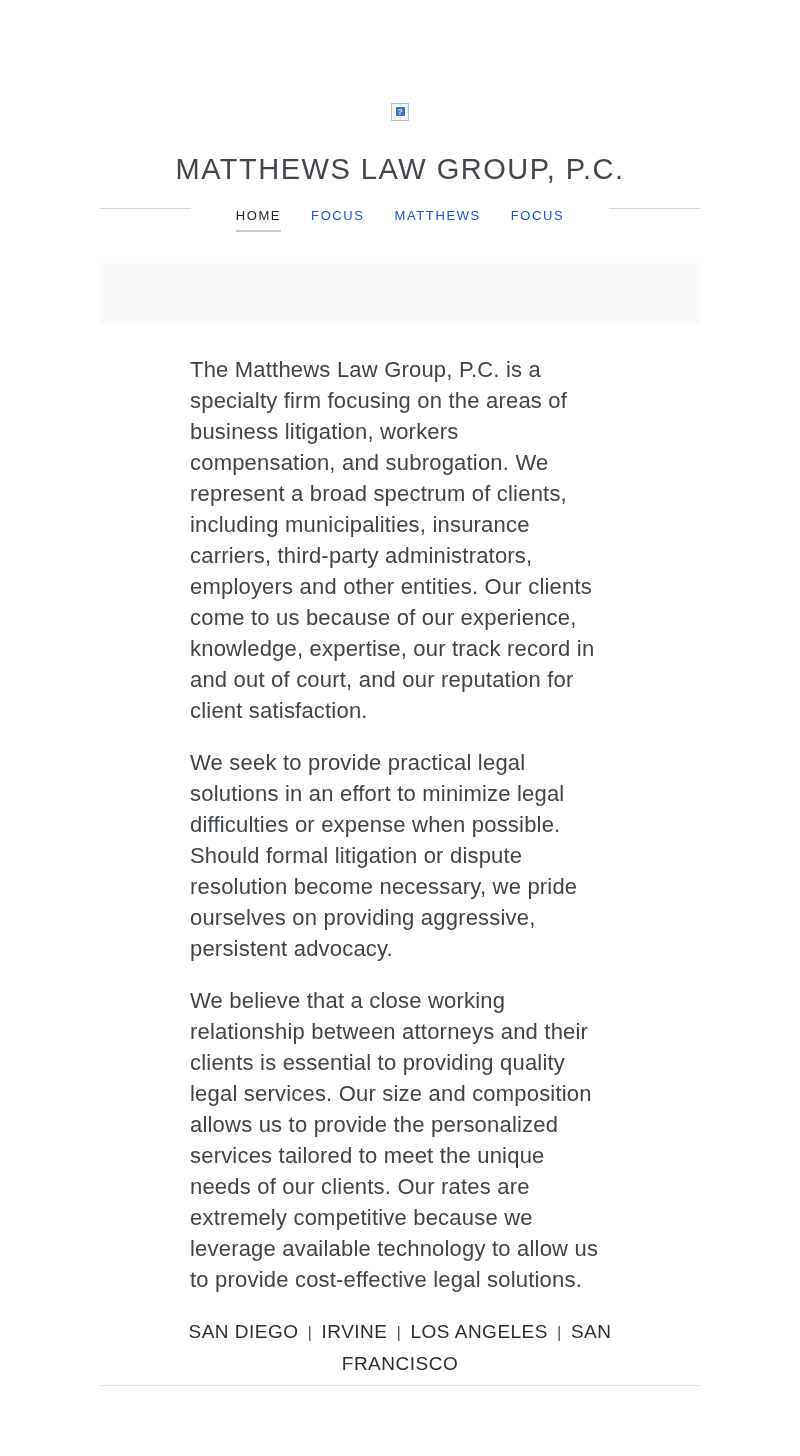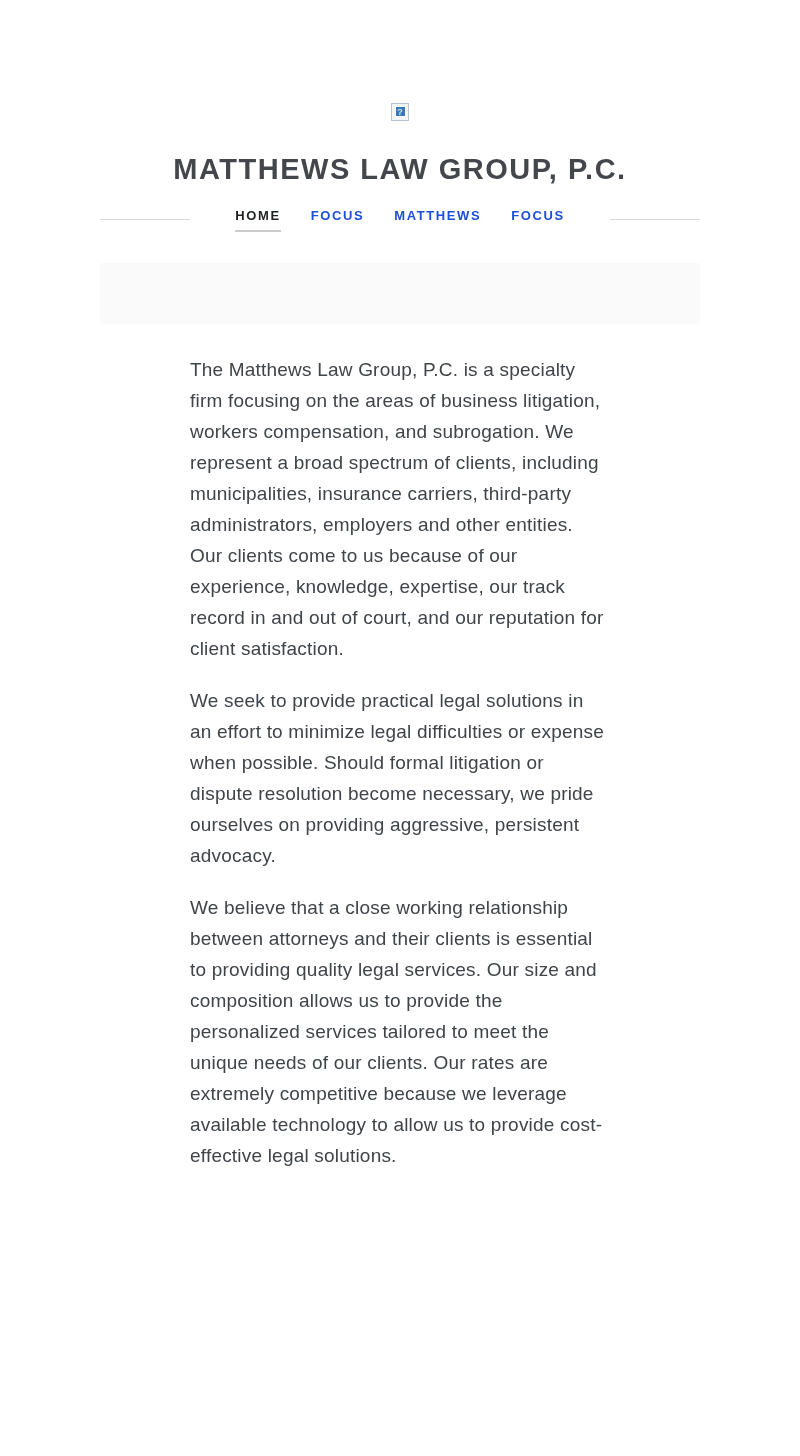--- a/index.html
+++ b/index.html
@@ -44,32 +44,31 @@
     font-size: 9px;
     line-height: 10px;
     font-weight: bold;
     text-align: center;
   }
 
   .site-title {
     margin: 32px 0 0 0;
     text-align: center;
     font-size: 29px;
-    font-weight: 700;
+    font-weight: 400;
     letter-spacing: 1.5px;
     color: #43474c;
     cursor: pointer;
   }
 
   .nav-row {
     margin-top: 22px;
     display: flex;
-    align-items: center;
+    align-items: flex-start;
     justify-content: center;
-    font-weight: bold;
   }
   .nav-rule {
     flex: 1;
     height: 1px;
     background: #d8d8d8;
   }
   .nav-rule.left { margin-right: 30px; }
   .nav-rule.right { margin-left: 30px; }
   .nav-item {
     font-size: 13px;
@@ -94,21 +93,21 @@
   }
 
   
   .content {
     width: 420px;
     margin: 0 auto;
     padding-top: 30px;
   }
   .content p {
     margin: 0 0 21px 0;
-    font-size: 19px;
+    font-size: 22px;
     line-height: 31px;
     letter-spacing: 0.2px;
     color: #3f4449;
     font-weight: 400;
   }
 
   
   .footer {
     margin-top: 0;
   }
@@ -159,14 +158,20 @@
   </header>
 
   <div class="banner"></div>
 
   <main class="content">
     <p>The Matthews Law Group, P.C. is a specialty firm focusing on the areas of business litigation, workers compensation, and subrogation.  We represent a broad spectrum of clients, including municipalities, insurance carriers, third-party administrators, employers and other entities. Our clients come to us because of our experience, knowledge, expertise, our track record in and out of court, and our reputation for client satisfaction.</p>
     <p>We seek to provide practical legal solutions in an effort to minimize legal difficulties or expense when possible. Should formal litigation or dispute resolution become necessary, we pride ourselves on providing aggressive, persistent advocacy.</p>
     <p>We believe that a close working relationship between attorneys and their clients is essential to providing quality legal services. Our size and composition allows us to provide the personalized services tailored to meet the unique needs of our clients. Our rates are extremely competitive because we leverage available technology to allow us to provide cost-effective legal solutions.</p>
   </main>
 
+  <footer class="footer">
+    <div class="locations">
+      <span>SAN DIEGO</span><span class="loc-sep">|</span><span>IRVINE</span><span class="loc-sep">|</span><span>LOS ANGELES</span><span class="loc-sep">|</span><span>SAN FRANCISCO</span>
+    </div>
+    <div class="footer-rule"></div>
+  </footer>
 
 </div>
 
 </body></html>

